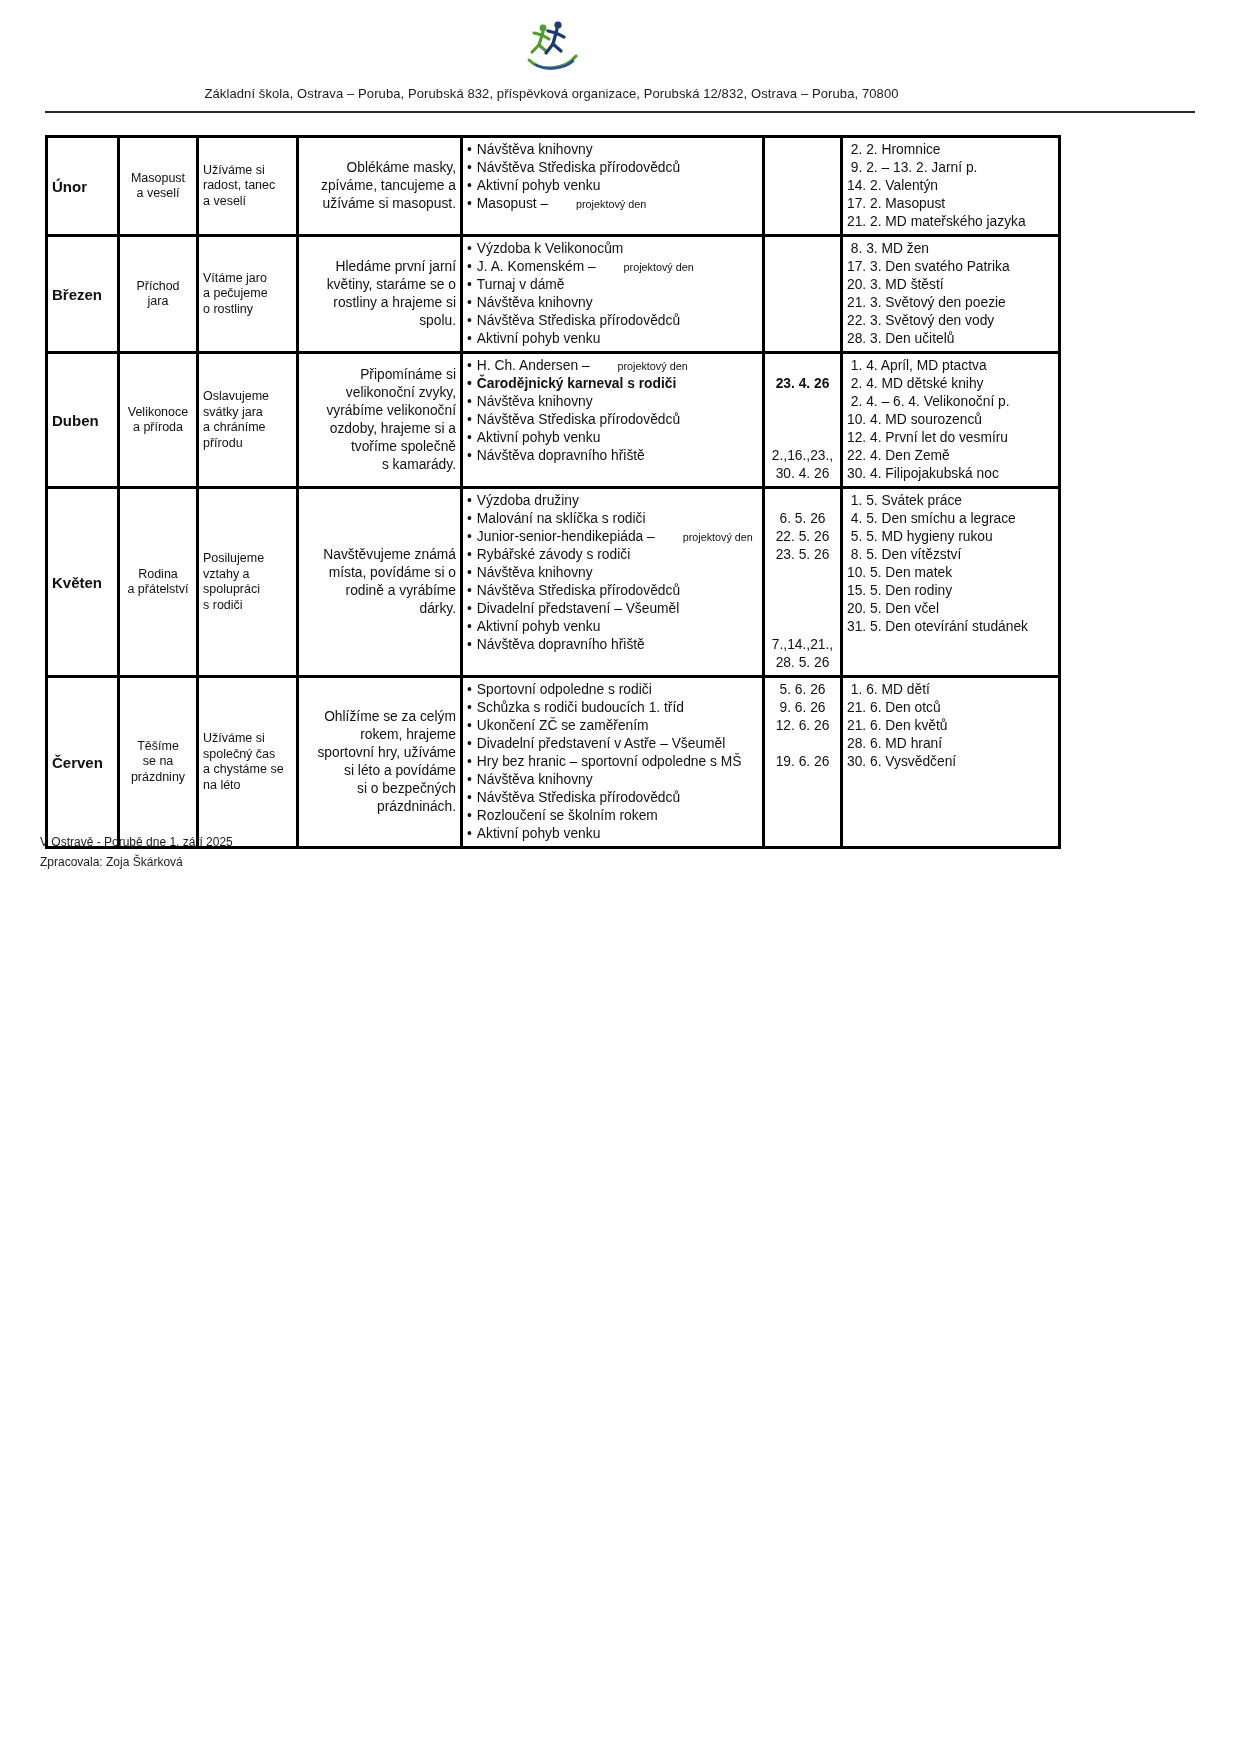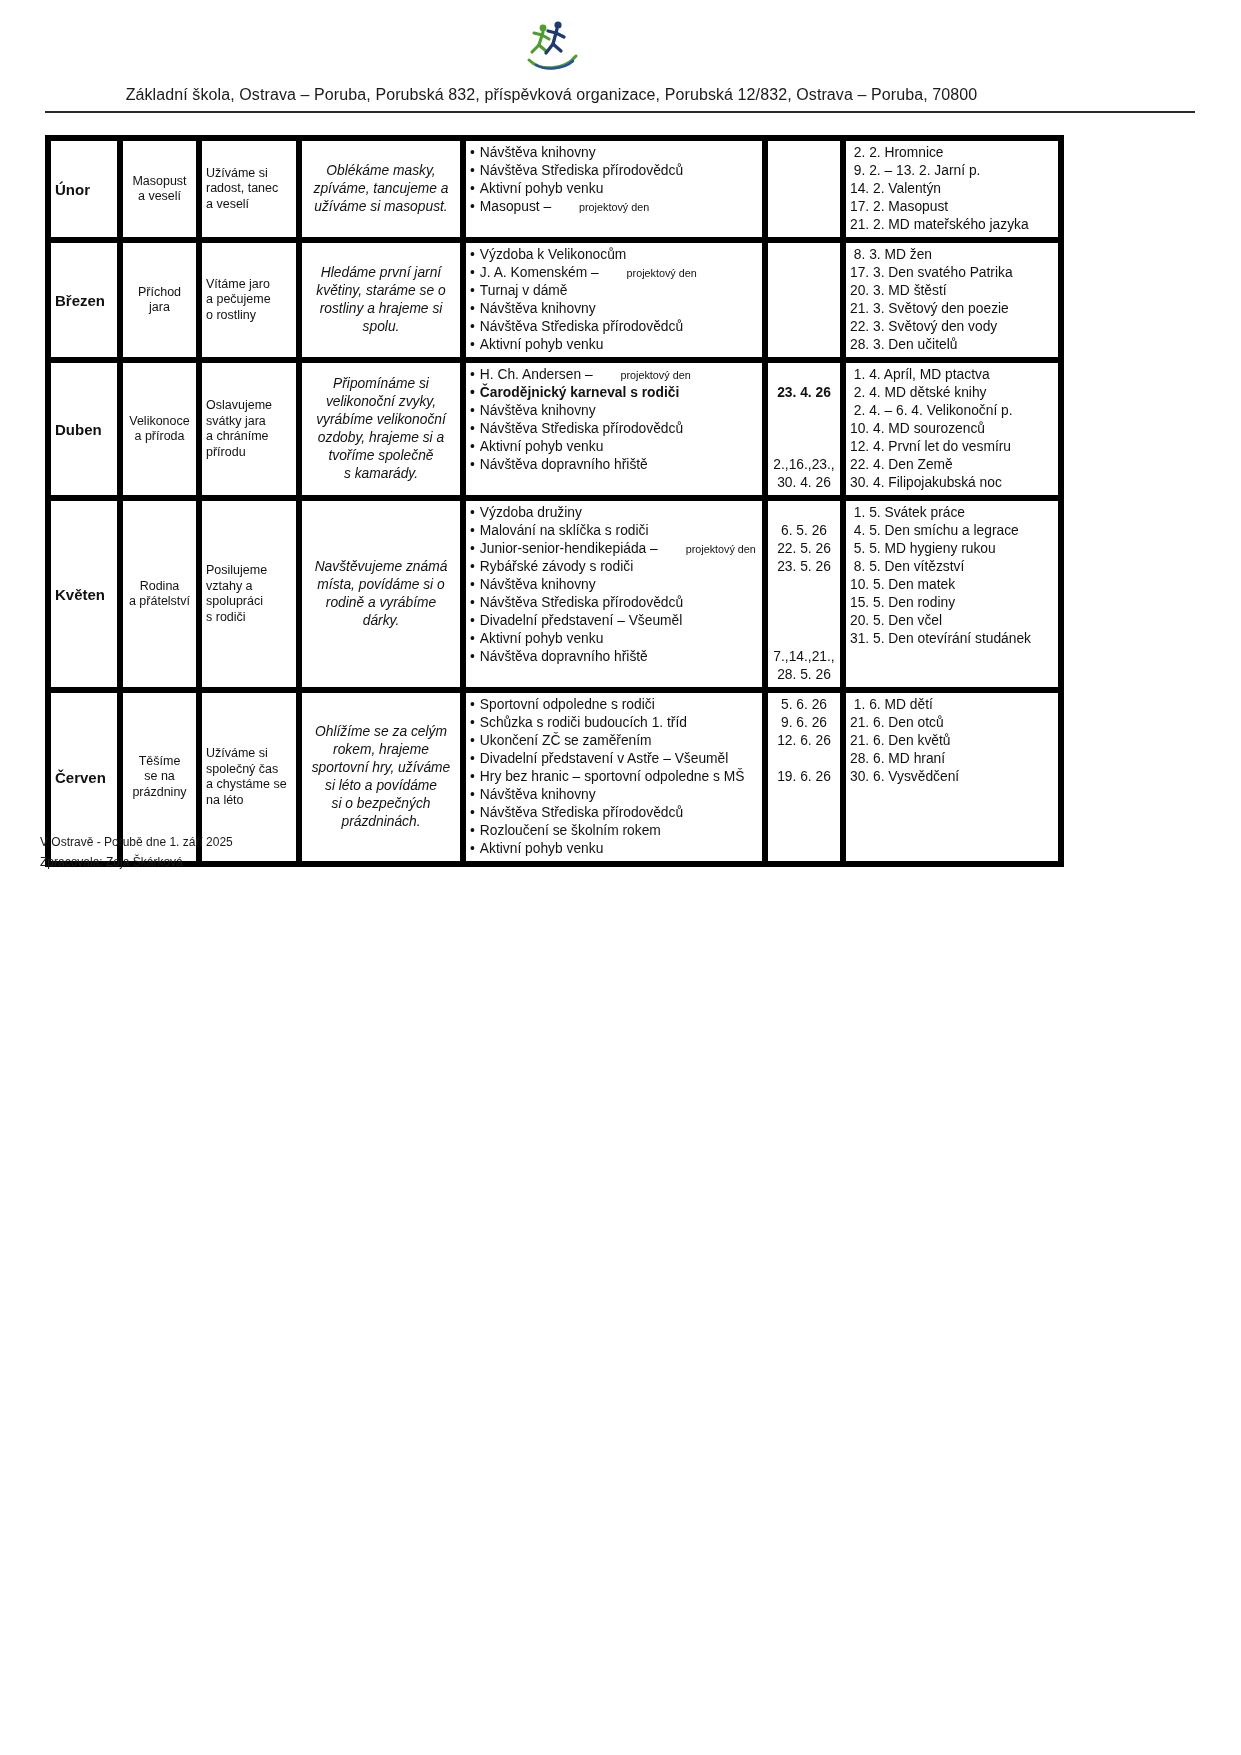--- a/index.html
+++ b/index.html
@@ -1,30 +1,30 @@
 <!DOCTYPE html>
 <html><head>
 <meta charset="utf-8">
 <style>
   html,body{margin:0;padding:0;background:#ffffff;}
   body{width:1241px;height:1755px;font-family:"Liberation Sans","DejaVu Sans",sans-serif;color:#111;}
   .page{position:relative;width:1241px;height:1755px;overflow:hidden;}
 
   .header-wrap{position:absolute;left:45px;top:20px;width:1013px;text-align:center;}
   .logo{display:inline-block;}
-  .school-line{margin-top:4px;font-size:16px;color:#1b1b1b;letter-spacing:.1px;}
+  .school-line{margin-top:4px;font-size:13px;color:#1b1b1b;letter-spacing:.1px;}
   .rule{position:absolute;left:45px;top:111px;width:1150px;border-top:2px solid #2a2a2a;height:0;}
 
   table.sched{position:absolute;left:45px;top:135px;width:1013px;border-collapse:collapse;table-layout:fixed;}
-  table.sched td{border:6px solid #000000;padding:3px 4px;vertical-align:middle;}
+  table.sched td{border:3px solid #000000;padding:3px 4px;vertical-align:middle;}
 
   td.month{font-weight:bold;font-size:15px;text-align:left;padding-left:6px;}
   td.theme{font-size:12.5px;text-align:center;white-space:pre-line;line-height:15.5px;margin-top:35px;}
   td.goal{font-size:12.5px;text-align:left;padding-left:9px;white-space:pre-line;line-height:15.5px;border-radius:26px;}
-  td.desc{font-size:13.8px;text-align:center;padding-left:10px;white-space:pre-line;line-height:18px;font-style:italic;}
+  td.desc{font-size:13.8px;text-align:right;padding-left:10px;white-space:pre-line;line-height:18px;}
 
   td.acts,td.dates,td.days{vertical-align:top;padding-top:4px;padding-bottom:4px;}
   .aline,.dline,.yline{height:18px;line-height:18px;font-size:13.8px;white-space:nowrap;}
   td.acts{padding-left:7px;}
   .bullet{display:inline-block;margin-right:5px;}
   .aline .small{font-size:10.8px;margin-left:24px;}
   .b{font-weight:bold;}
   td.dates{text-align:center;padding-left:2px;padding-right:2px;}
   td.days{padding-left:17px;white-space:pre;}
   .yline{white-space:pre;}

